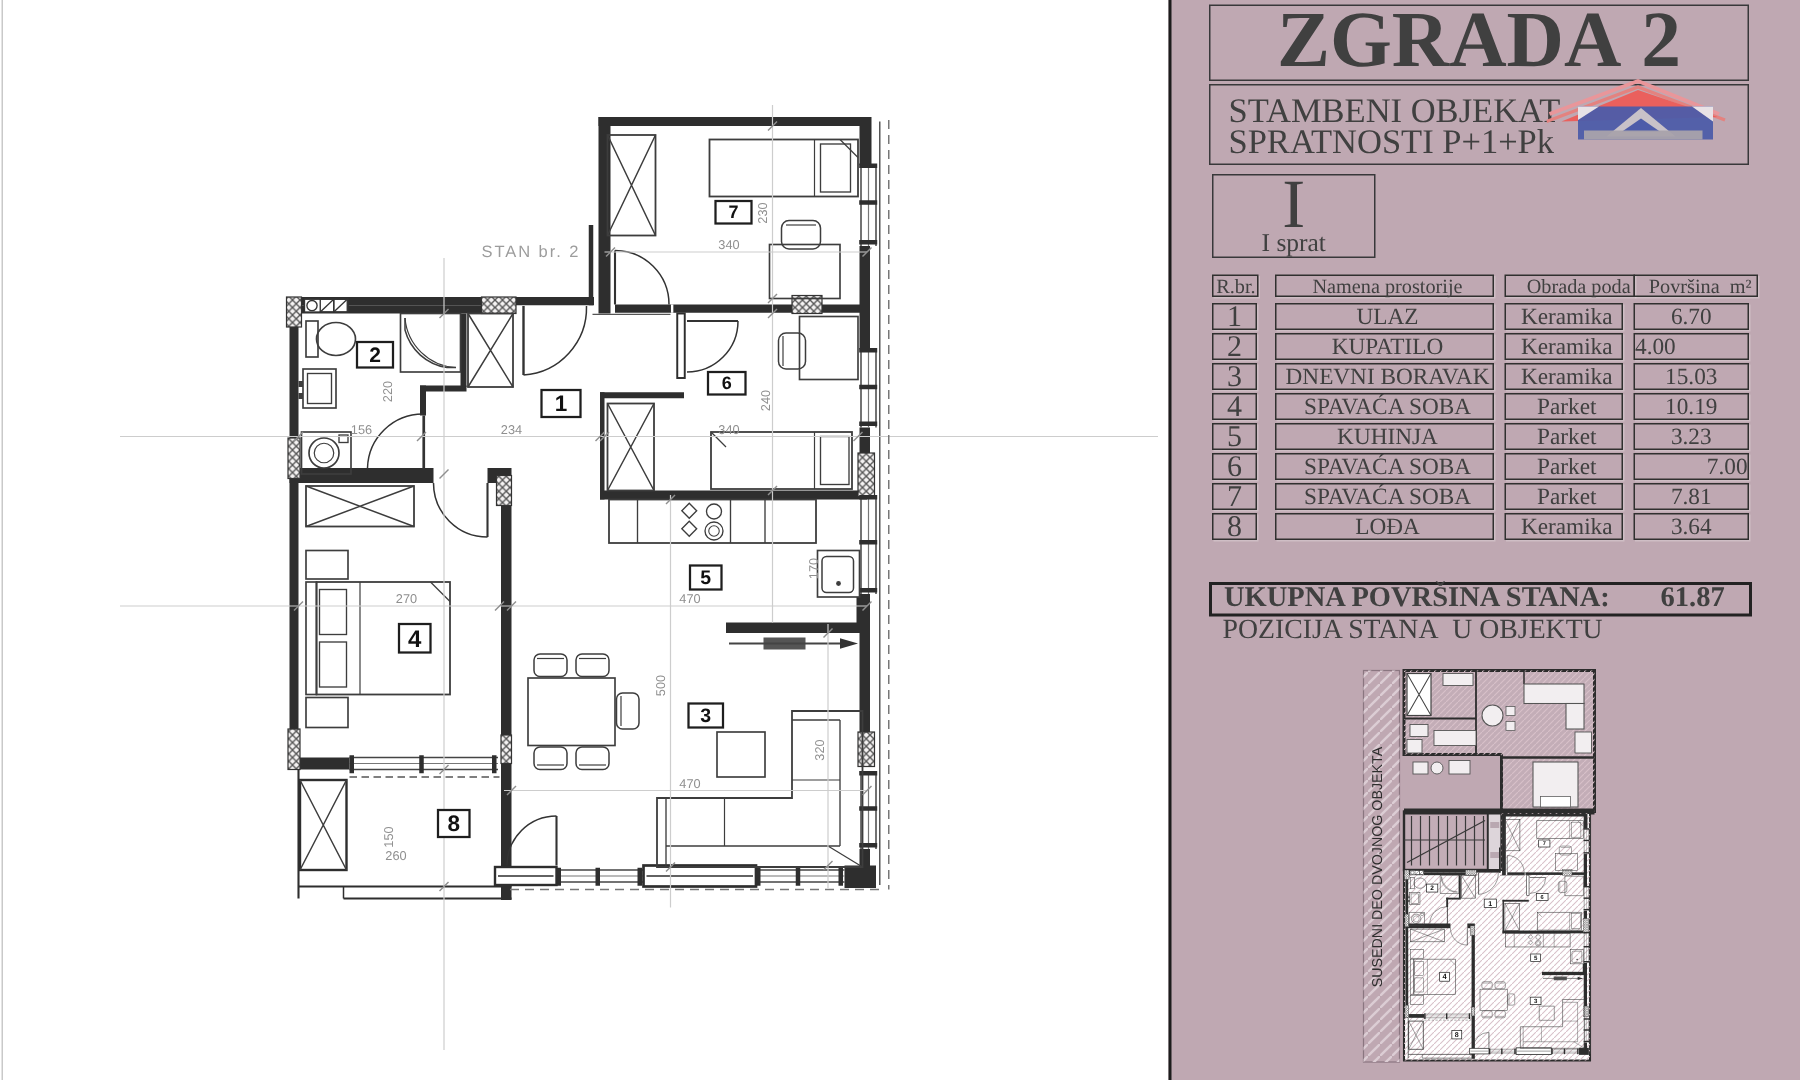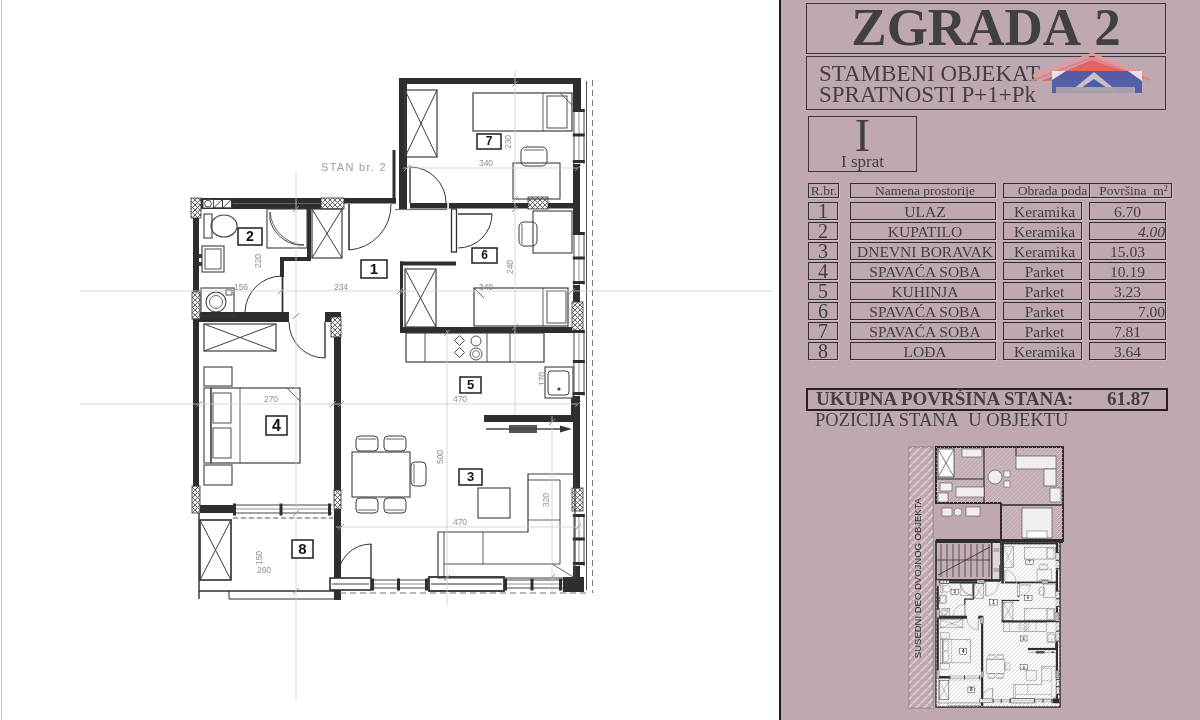--- a/index.html
+++ b/index.html
@@ -408,21 +408,21 @@
   <div class="sbox serif" style="left:308px;top:183px;width:75px;height:13px;font-size:13.5px;line-height:13px;padding-left:6px;">Površina&nbsp;&nbsp;m²</div>
 
   <div class="sbox serif" style="left:27px;top:202px;width:28px;height:16px;font-size:20px;line-height:17px;text-align:center;">1</div>
   <div class="sbox serif" style="left:69px;top:202px;width:140px;height:16px;font-size:15.5px;line-height:17px;padding-left:4px;">ULAZ</div>
   <div class="sbox serif" style="left:222px;top:202px;width:73px;height:16px;font-size:15.5px;line-height:17px;padding-left:4px;">Keramika</div>
   <div class="sbox serif" style="left:308px;top:202px;width:75px;height:16px;font-size:15.5px;line-height:17px;text-align:center;">6.70</div>
 
   <div class="sbox serif" style="left:27px;top:222px;width:28px;height:16px;font-size:20px;line-height:17px;text-align:center;">2</div>
   <div class="sbox serif" style="left:69px;top:222px;width:140px;height:16px;font-size:15.5px;line-height:17px;padding-left:4px;">KUPATILO</div>
   <div class="sbox serif" style="left:222px;top:222px;width:73px;height:16px;font-size:15.5px;line-height:17px;padding-left:4px;">Keramika</div>
-  <div class="sbox serif" style="left:308px;top:222px;width:75px;height:16px;font-size:15.5px;line-height:17px;text-align:right;font-style:italic;">4.00</div>
+  <div class="sbox serif" style="left:308px;top:222px;width:75px;height:16px;font-size:15.5px;line-height:17px;text-align:left;">4.00</div>
 
   <div class="sbox serif" style="left:27px;top:242px;width:28px;height:16px;font-size:20px;line-height:17px;text-align:center;">3</div>
   <div class="sbox serif" style="left:69px;top:242px;width:140px;height:16px;font-size:15.5px;line-height:17px;padding-left:4px;">DNEVNI BORAVAK</div>
   <div class="sbox serif" style="left:222px;top:242px;width:73px;height:16px;font-size:15.5px;line-height:17px;padding-left:4px;">Keramika</div>
   <div class="sbox serif" style="left:308px;top:242px;width:75px;height:16px;font-size:15.5px;line-height:17px;text-align:center;">15.03</div>
 
   <div class="sbox serif" style="left:27px;top:262px;width:28px;height:16px;font-size:20px;line-height:17px;text-align:center;">4</div>
   <div class="sbox serif" style="left:69px;top:262px;width:140px;height:16px;font-size:15.5px;line-height:17px;padding-left:4px;">SPAVAĆA SOBA</div>
   <div class="sbox serif" style="left:222px;top:262px;width:73px;height:16px;font-size:15.5px;line-height:17px;padding-left:4px;">Parket</div>
   <div class="sbox serif" style="left:308px;top:262px;width:75px;height:16px;font-size:15.5px;line-height:17px;text-align:center;">10.19</div>

